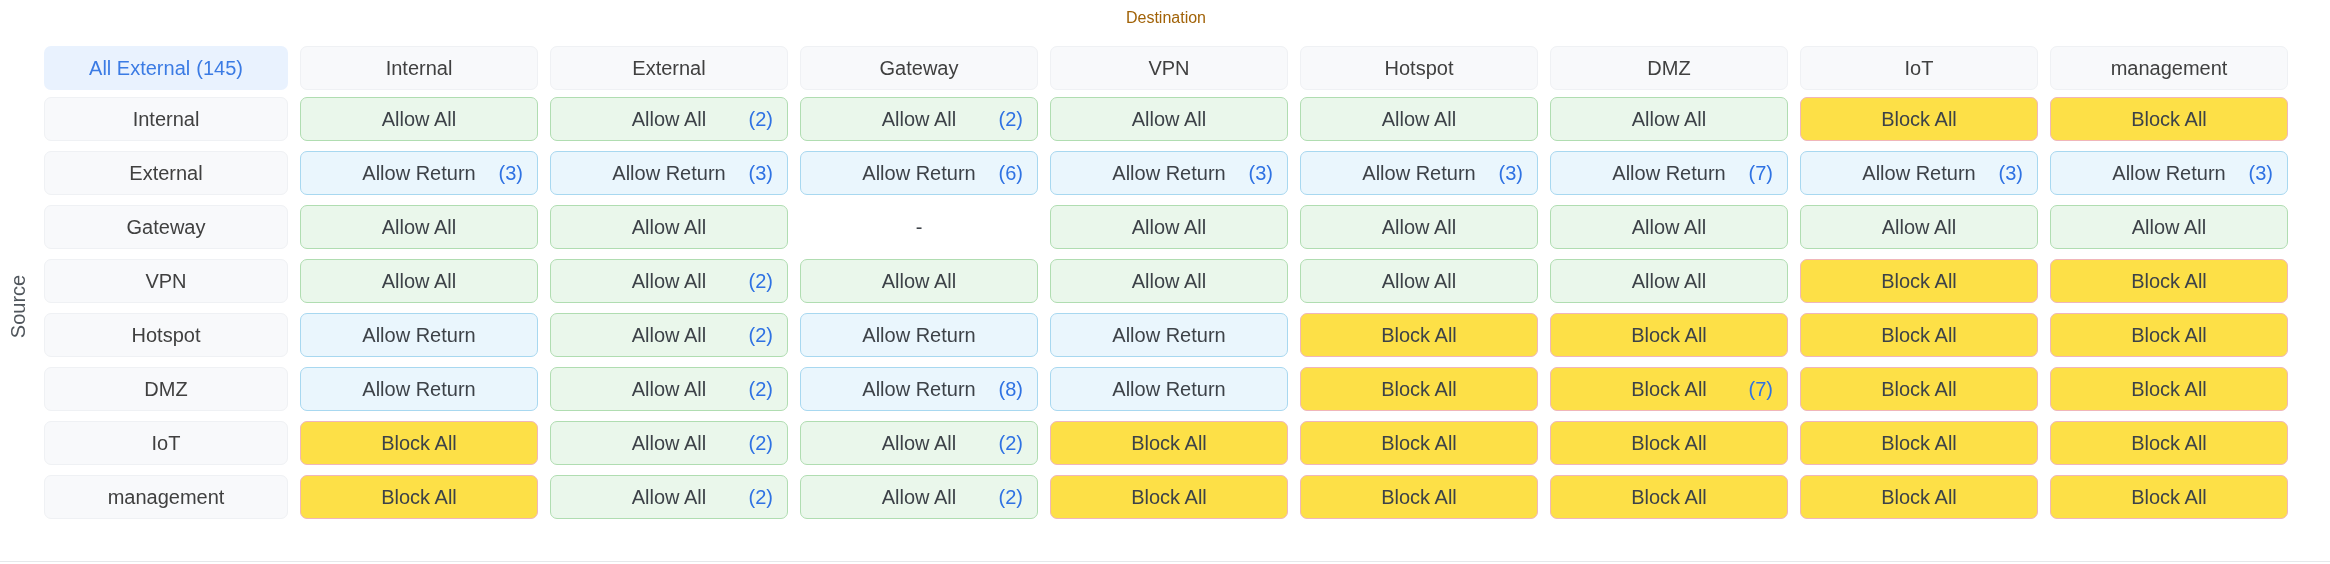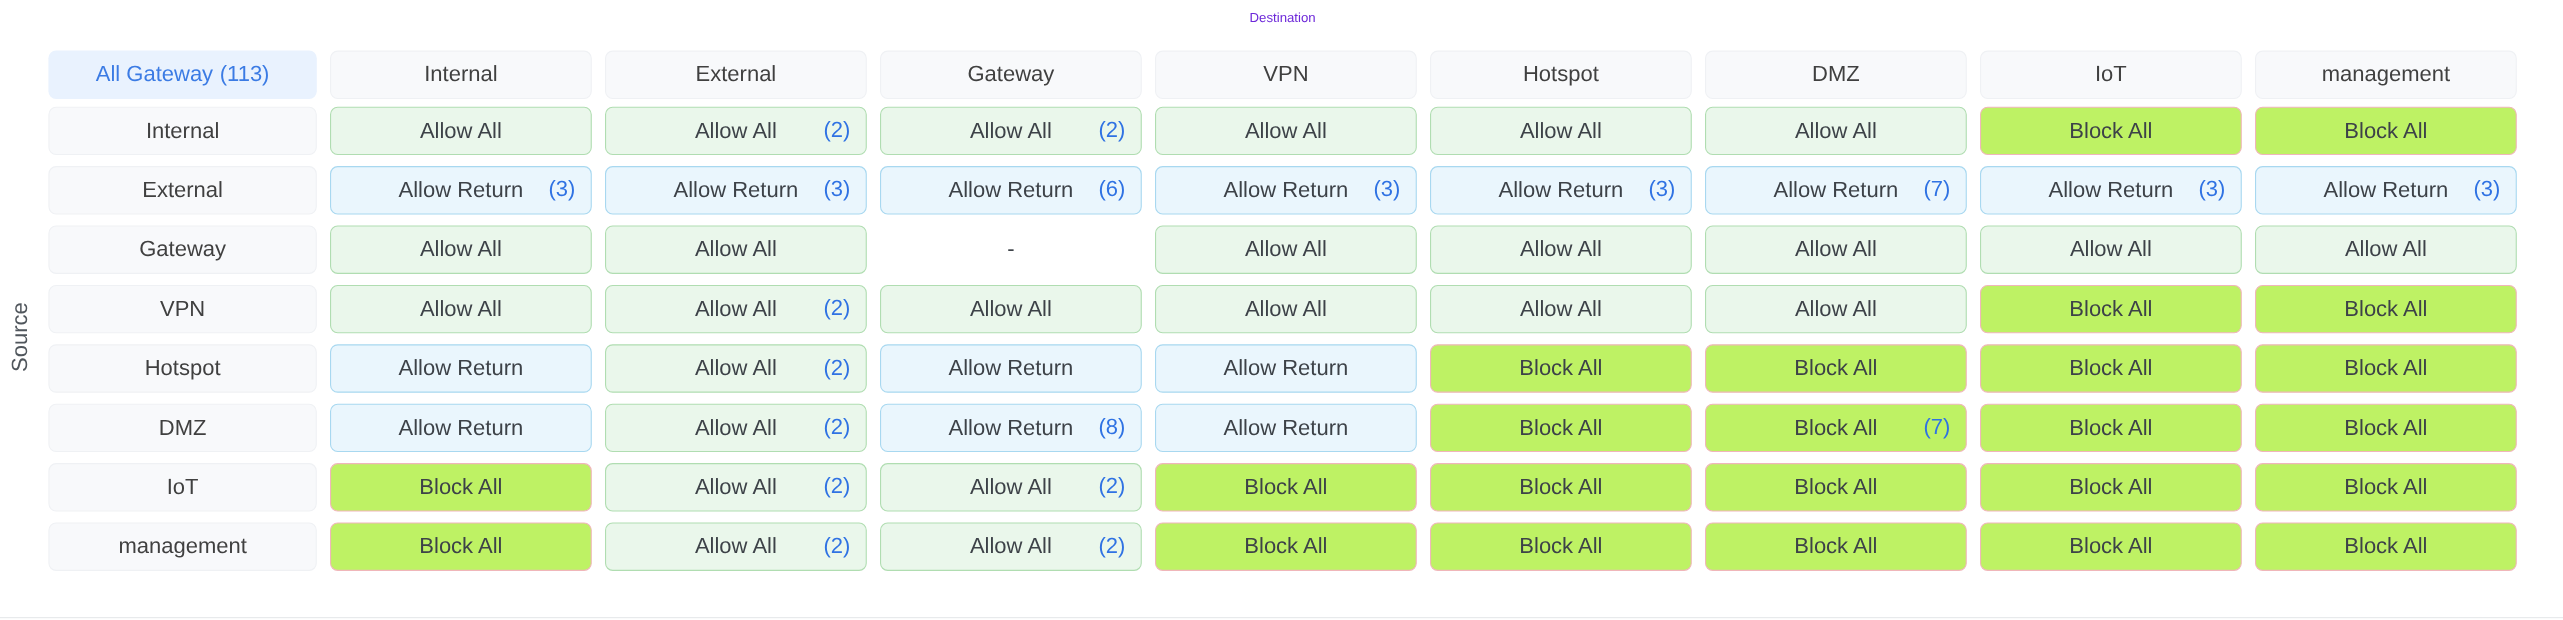--- a/index.html
+++ b/index.html
@@ -1,21 +1,21 @@
 <!DOCTYPE html>
 <html><head>
 <meta charset="utf-8">
 <style>
   * { margin:0; padding:0; box-sizing:border-box; }
   html,body { width:2330px; height:564px; background:#ffffff;
     font-family:"Liberation Sans", sans-serif; }
   .page { position:relative; width:2330px; height:564px; overflow:hidden; background:#fff; }
 
   .dest-label { position:absolute; top:9px; left:38px; width:2256px; text-align:center;
-    font-size:12px; color:#6d28d9; }
+    font-size:16px; color:#a16207; }
 
   .source-label { position:absolute; top:90px; left:0; width:38px; height:432px;
     display:flex; align-items:center; justify-content:center; }
   .source-label span { transform:rotate(-90deg); font-size:20px; color:#50565c; white-space:nowrap; }
 
   .matrix { position:absolute; top:44px; left:38px;
     display:grid;
     grid-template-columns:256px repeat(8, 250px);
     grid-template-rows:48px repeat(8, 54px); }
 
@@ -25,21 +25,21 @@
     display:flex; align-items:center; justify-content:center;
     font-size:20px; color:#3d4248; background:#fff; }
 
   .pill.head { background:#f8f9fb; border:1px solid #eff1f4; color:#404040; }
 
   .pill.corner { background:#e9f2fe; color:#3b7be4; cursor:pointer; }
   .pill.corner .corner-count { margin-left:6px; color:#3b7be4; }
 
   .pill.cell-allow  { background:#eaf7eb; border:1.5px solid #b0ddb1; cursor:pointer;align-items:center; }
   .pill.cell-return { background:#eaf6fd; border:1.5px solid #a8d8f0; cursor:pointer;text-align:right; }
-  .pill.cell-block  { background:#bef264; border:1.5px solid #f0b6ba; cursor:pointer; }
+  .pill.cell-block  { background:#fde047; border:1.5px solid #f0b6ba; cursor:pointer; }
   .pill.cell-none   { background:#ffffff; border:none; color:#3f444a; }
 
   .count { position:absolute; right:14px; top:50%; transform:translateY(-50%);
     color:#2f72e3; font-size:20px; }
 
   .bottom-divider { position:absolute; left:0; bottom:2px; width:2330px; height:1px;
     background:#e6e8ea; }
 </style>
 </head>
 <body>
@@ -48,22 +48,22 @@
 
   <div class="dest-label">Destination</div>
 
   <div class="source-label">
     <span>Source</span>
   </div>
 
   <div class="matrix" id="matrix">
     <div class="gcell">
       <div class="pill corner">
-        <span>All Gateway</span>
-        <span class="corner-count">(113)</span>
+        <span>All External</span>
+        <span class="corner-count">(145)</span>
       </div>
     </div>
 
   <div class="gcell">
         <div class="pill head">
           <span>Internal</span>
         </div>
       </div>
       <div class="gcell">
         <div class="pill head">

